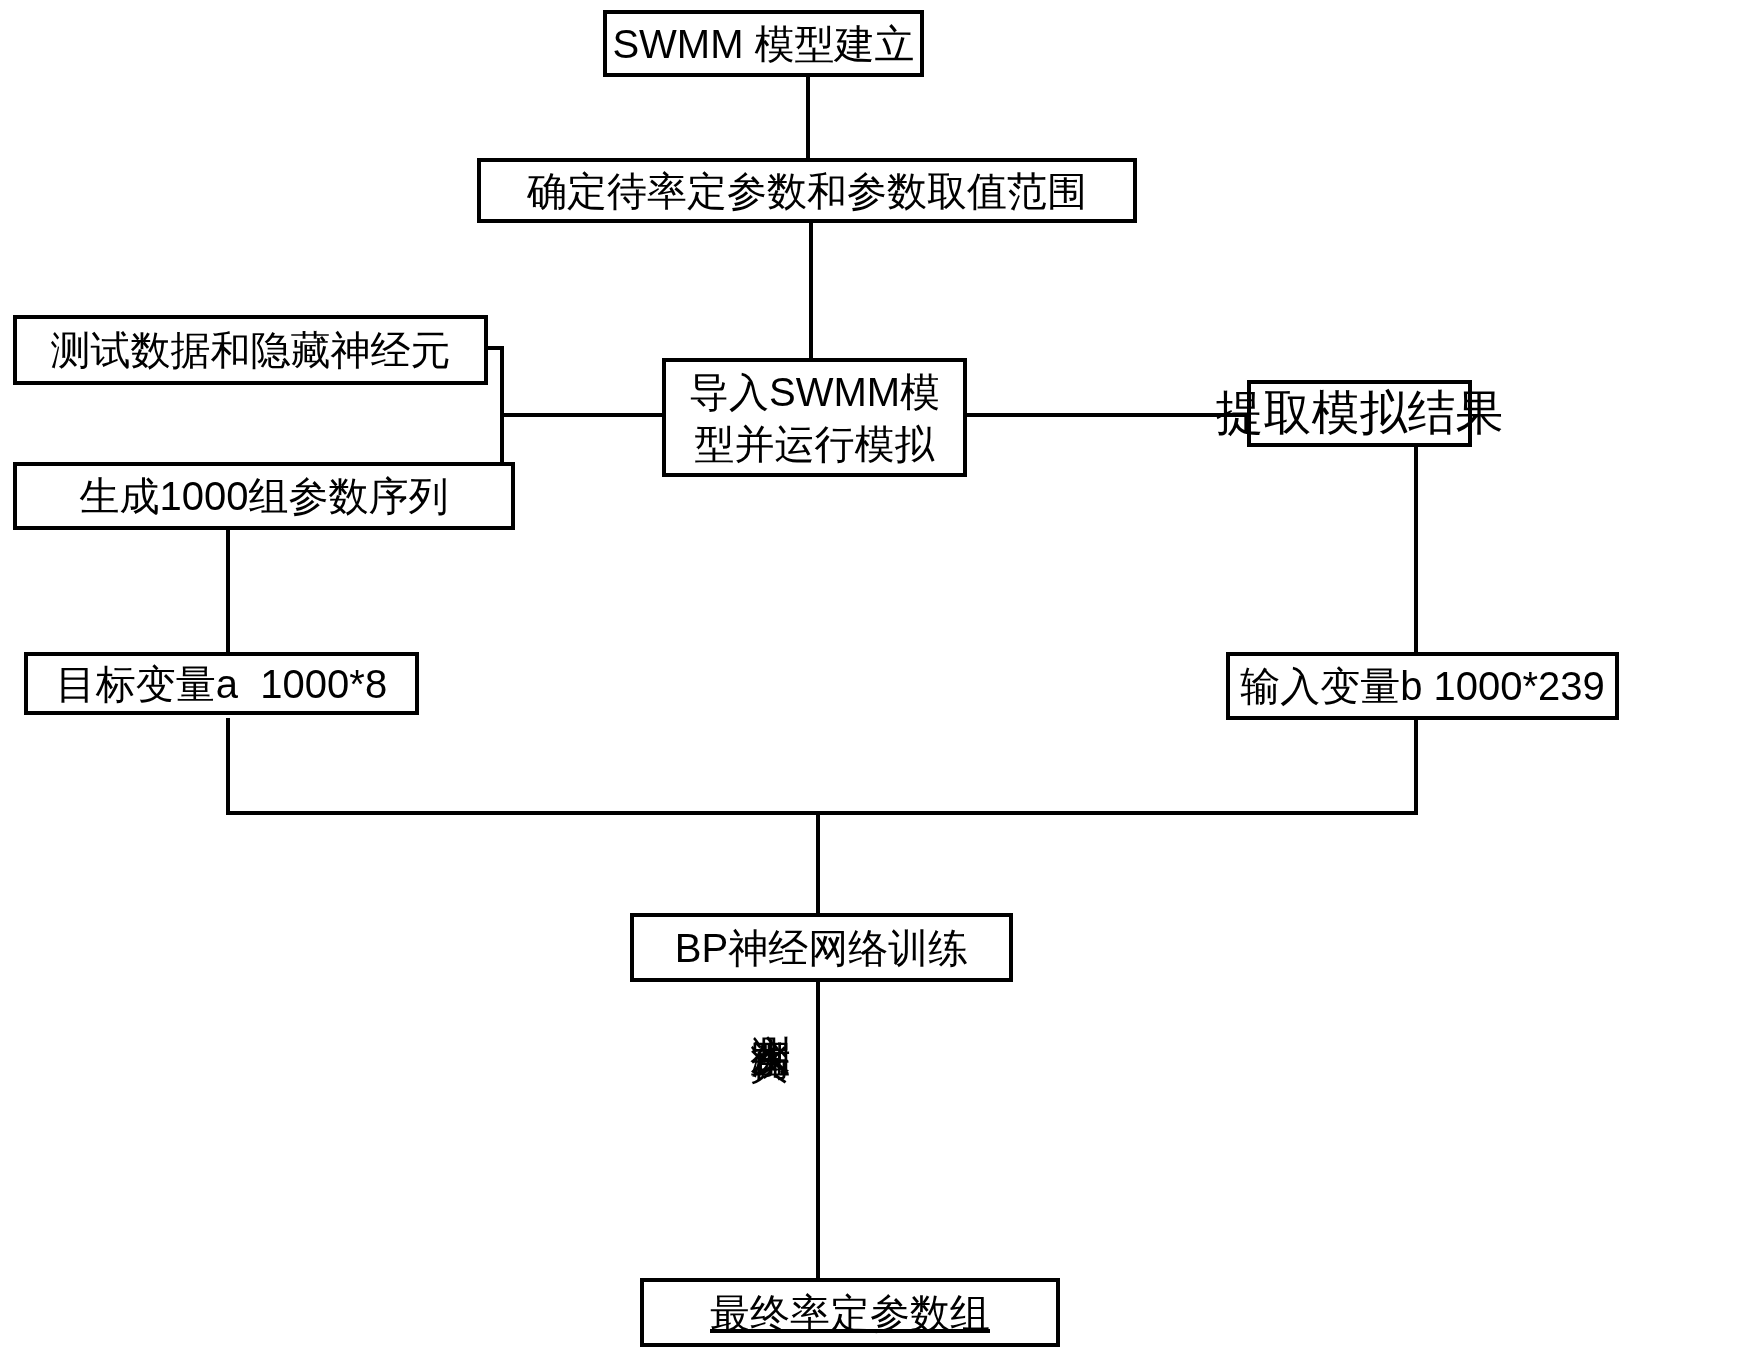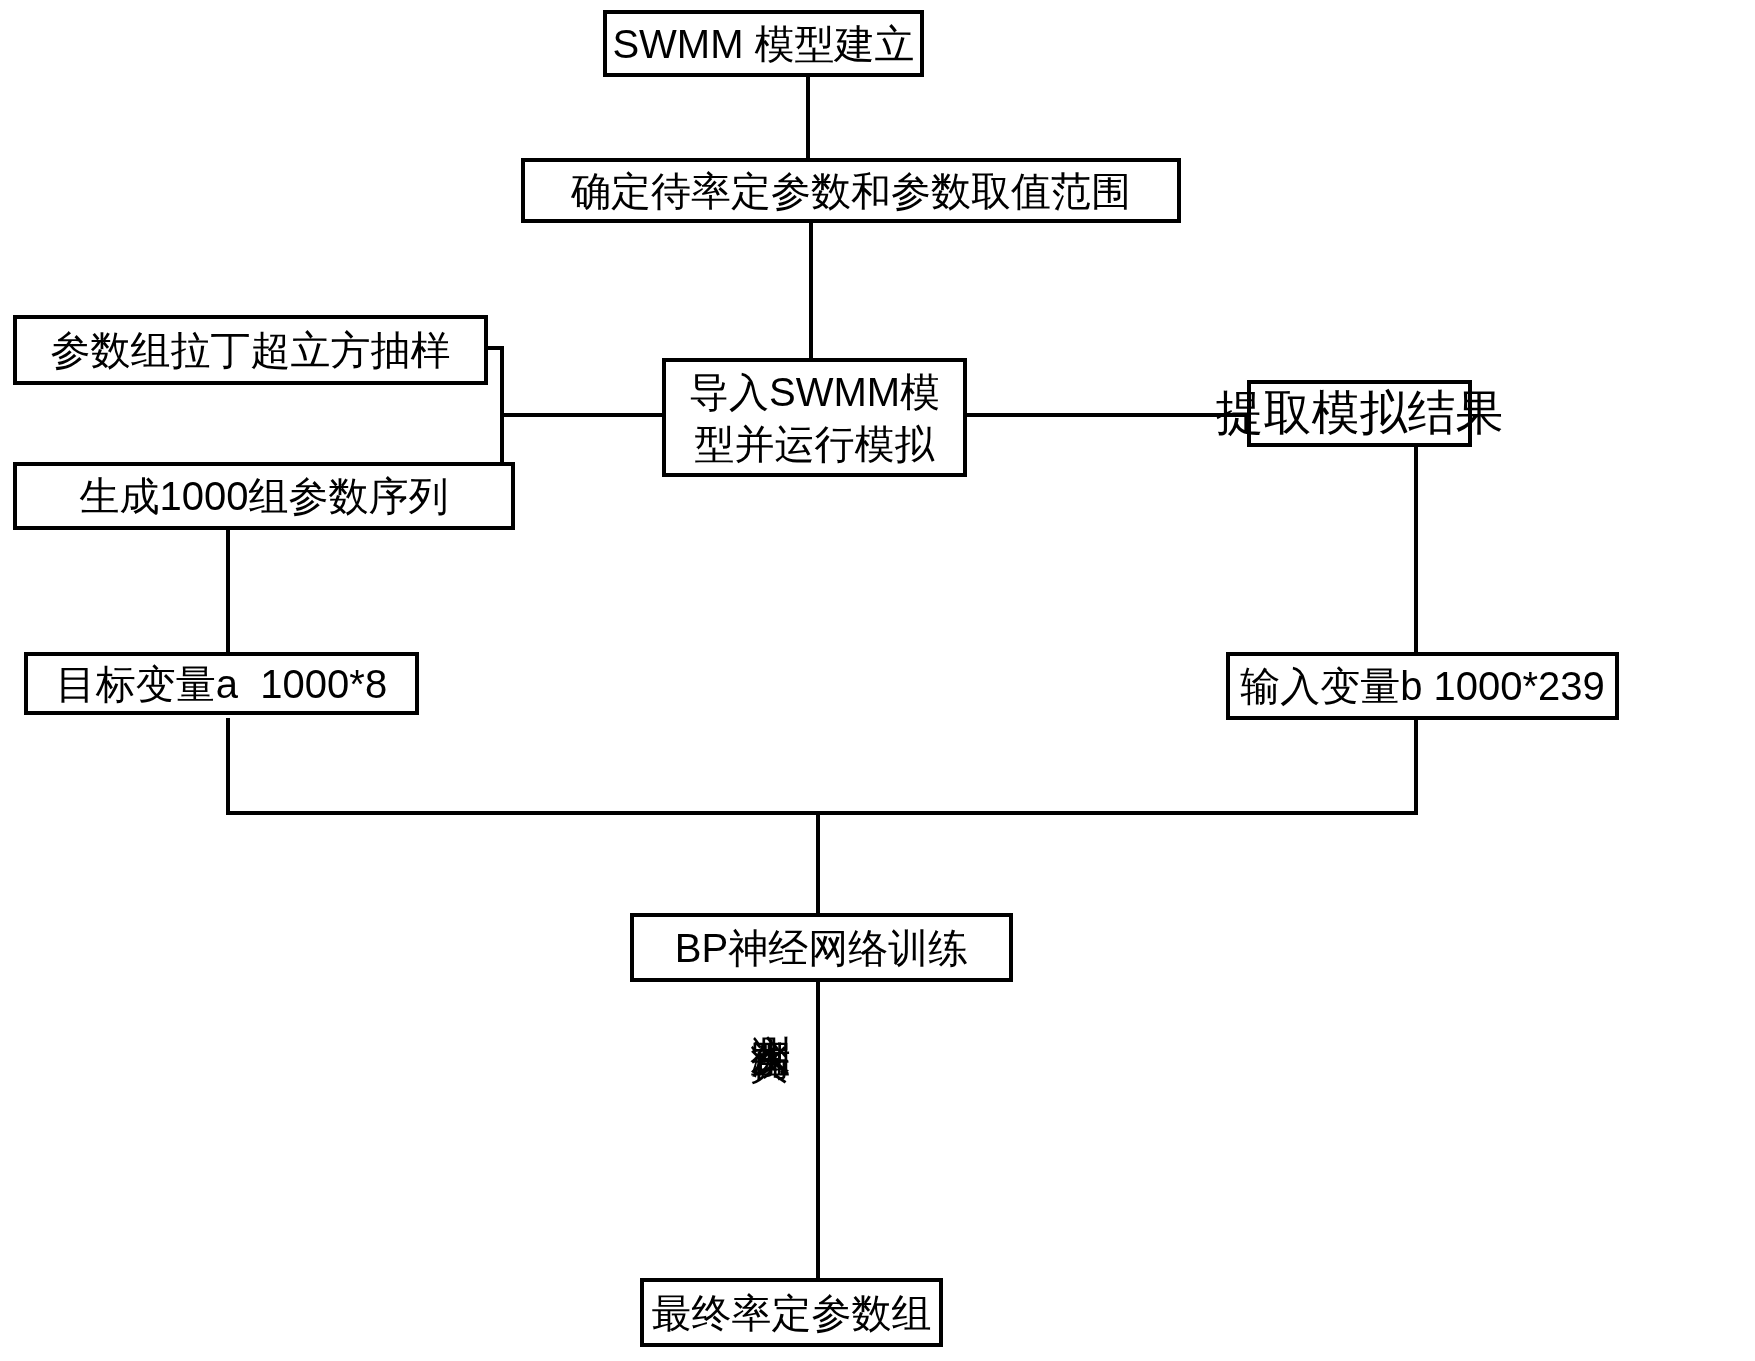--- a/index.html
+++ b/index.html
@@ -68,26 +68,26 @@
   <div class="edge edge-v" style="left:226px; top:718px; height:97px;"></div>
 
   <div class="edge edge-h" style="left:226px; top:811px; width:1192px;"></div>
   <div class="edge edge-v" style="left:816px; top:811px; height:104px;"></div>
   <div class="edge edge-v" style="left:816px; top:980px; height:300px;"></div>
 
   <div class="node" style="left:603px; top:10px; width:321px; height:67px;">
     <span>SWMM 模型建立</span>
   </div>
 
-  <div class="node" style="left:477px; top:158px; width:660px; height:65px;margin-left:44px;">
+  <div class="node" style="left:477px; top:158px; width:660px; height:65px;">
     <span>确定待率定参数和参数取值范围</span>
   </div>
 
   <div class="node" style="left:13px; top:315px; width:475px; height:70px;">
-    <span>参数组拉丁超立方抽样</span>
+    <span>测试数据和隐藏神经元</span>
   </div>
 
   <div class="node" style="left:13px; top:462px; width:502px; height:68px;">
     <span>生成1000组参数序列</span>
   </div>
 
   <div class="node" style="left:662px; top:358px; width:305px; height:119px;">
     <span>导入SWMM模</span>
     <span>型并运行模拟</span>
   </div>
@@ -101,20 +101,20 @@
   </div>
 
   <div class="node" style="left:1226px; top:652px; width:393px; height:68px;">
     <span>输入变量b 1000*239</span>
   </div>
 
   <div class="node" style="left:630px; top:913px; width:383px; height:69px;">
     <span>BP神经网络训练</span>
   </div>
 
-  <div class="node" style="left:640px; top:1278px; width:303px; height:69px;">
+  <div class="node" style="left:640px; top:1278px; width:420px; height:69px;text-decoration:underline;">
     <span>最终率定参数组</span>
   </div>
 
 
   <div class="vtext" style="left:744px; top:1002px;">实测水深仿真</div>
 
 </div>
 
 </body></html>

